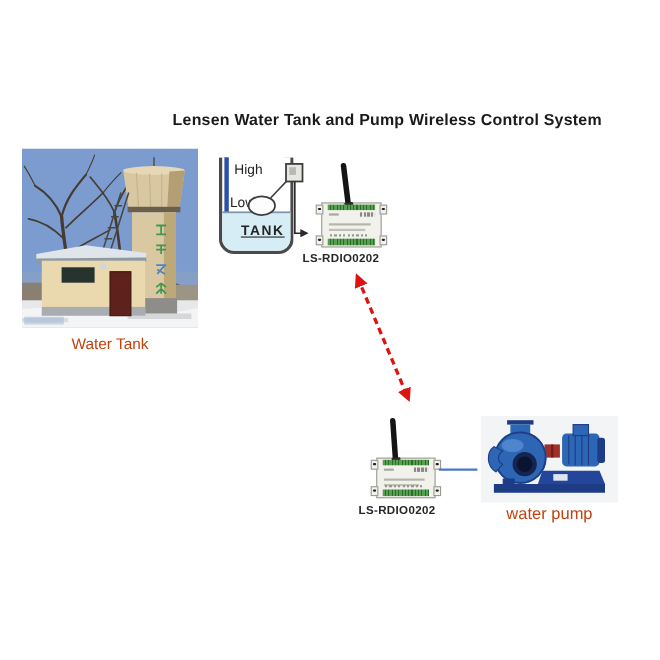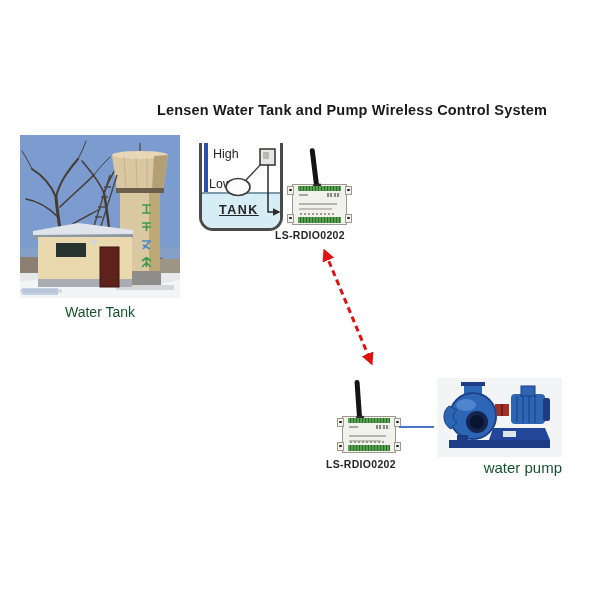--- a/index.html
+++ b/index.html
@@ -8,26 +8,26 @@
 
   
   .title{position:absolute;left:148px;top:102px;width:408px;text-align:center;
          font-size:14.5px;font-weight:700;color:#1a1a1a;letter-spacing:.2px;}
 
   
   .photo{position:absolute;margin:0;padding:0;line-height:0;}
   .photo-tank{left:20px;top:135px;width:160px;height:163px;}
   .photo-pump{left:437px;top:378px;width:125px;height:79px;}
 
-  .caption{position:absolute;color:#14532d;}
+  .caption{position:absolute;color:#c2410c;}
   .cap-tank{left:20px;top:304px;width:160px;text-align:center;font-size:14px;}
-  .cap-pump{left:437px;top:459px;width:125px;text-align:right;font-size:15px;}
-
-  
-  .tankdia{position:absolute;left:199px;top:143px;width:84px;height:88px;
+  .cap-pump{left:437px;top:459px;width:125px;text-align:center;font-size:15px;}
+
+  
+  .tankdia{position:absolute;left:199px;top:143px;width:68px;height:88px;
            border-left:3px solid #4a4a4a;border-right:3px solid #4a4a4a;
            border-bottom:3px solid #4a4a4a;border-radius:0 0 14px 14px;
            box-sizing:border-box;background:#fff;}
   .tankdia .stripe{position:absolute;left:2px;top:0;width:4px;height:70px;background:#2b50a8;}
   .tankdia .water{position:absolute;left:0;right:0;bottom:0;height:34px;background:#d6edf5;
                   border-top:2px solid #7d9aab;border-radius:0 0 11px 11px;}
   .tankdia .lbl{position:absolute;font-size:12.5px;color:#242424;}
   .lbl-high{left:11px;top:4px;}
   .lbl-low{left:7px;top:34px;}
   .lbl-tankname{left:17px;top:60px;font-size:13px;font-weight:700;color:#4b515a;letter-spacing:1.5px;text-decoration:underline;}

